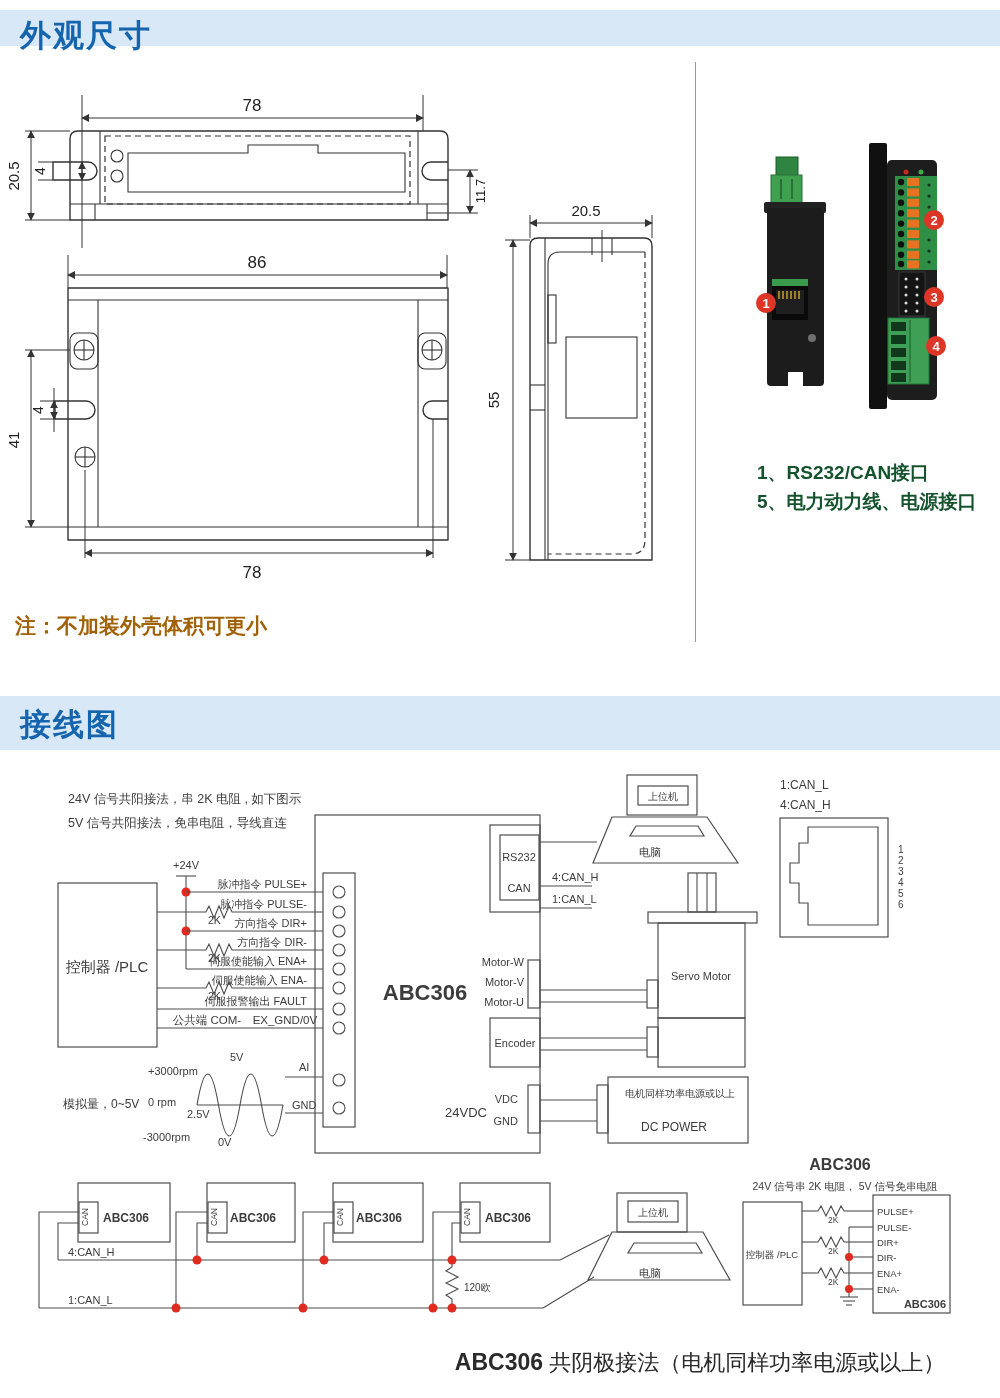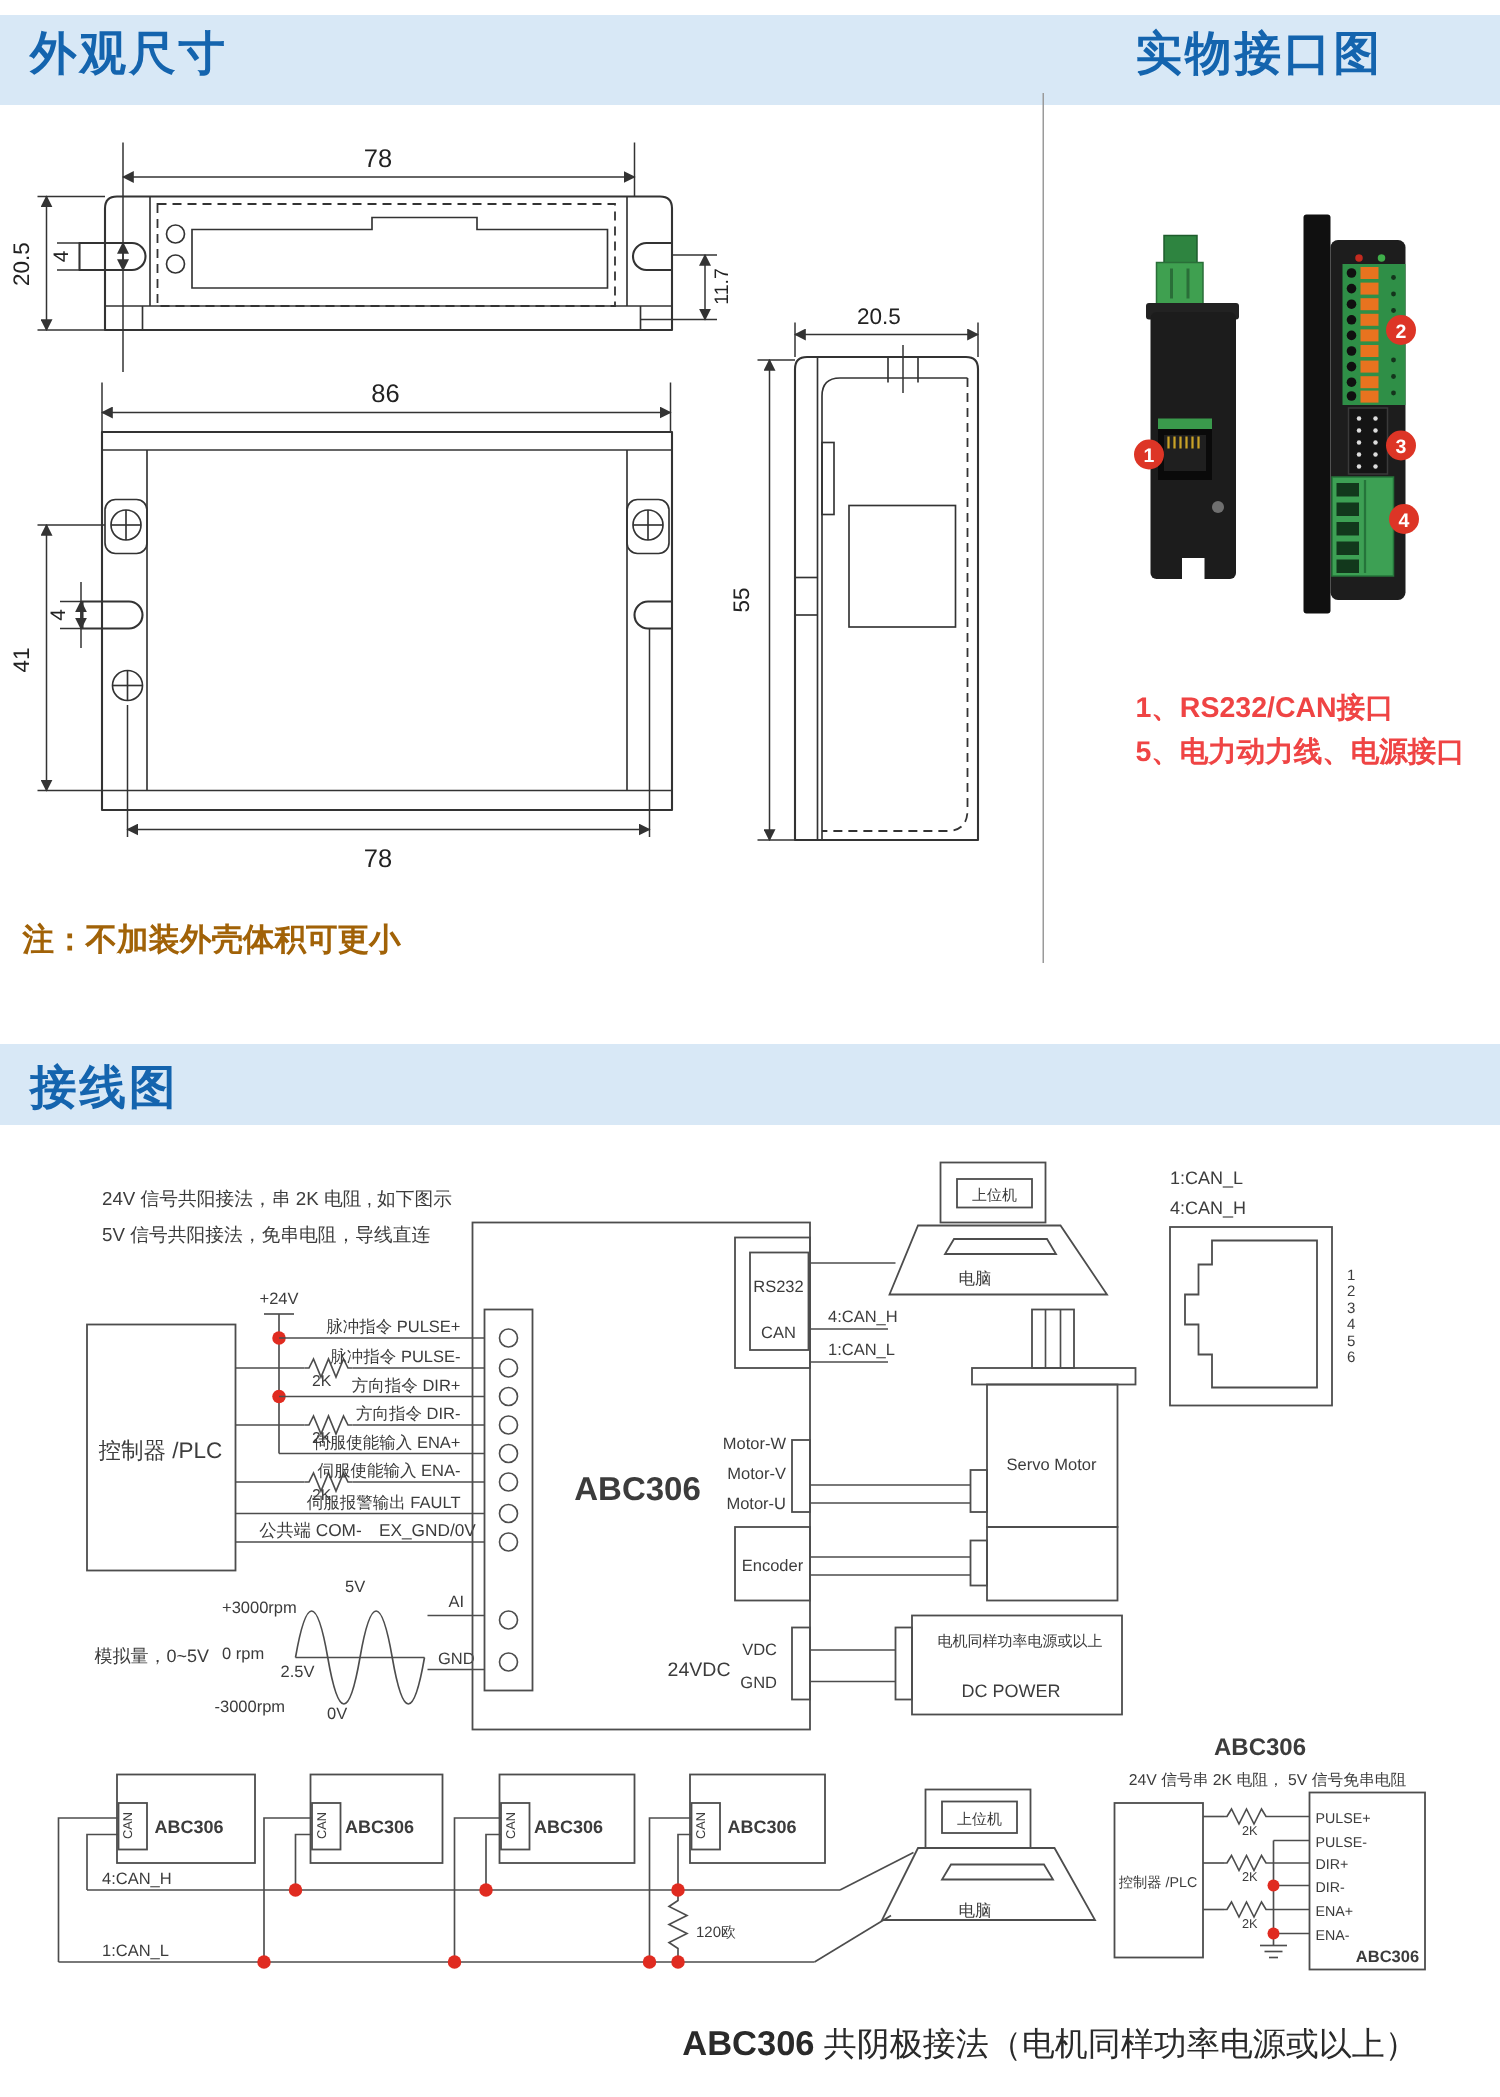--- a/index.html
+++ b/index.html
@@ -1,23 +1,23 @@
 <!DOCTYPE html>
 <html><head>
 <meta charset="utf-8">
 <style>
   html,body{margin:0;padding:0;background:#ffffff;}
   .page{position:relative;width:1000px;height:1398px;background:#fff;overflow:hidden;
         font-family:"Liberation Sans","DejaVu Sans",sans-serif;}
-  .banner{position:absolute;left:0;width:1000px;height:60px;background:#d8e8f6;}
+  .banner{position:absolute;left:0;width:1000px;height:36px;background:#d8e8f6;}
   .banner .btitle{position:absolute;top:5px;font-size:31px;font-weight:bold;color:#1464ae;letter-spacing:2px;}
   .divider{position:absolute;left:695px;top:62px;height:580px;width:0;border-left:1px solid #9a9a9a;}
   .note{position:absolute;left:15px;top:612px;font-size:21px;font-weight:600;color:#a16207;}
   .iface{position:absolute;left:757px;top:458px;}
-  .iface .row{font-size:19px;font-weight:bold;color:#ef4444;line-height:29px;white-space:nowrap;}
+  .iface .row{font-size:19px;font-weight:bold;color:#14532d;line-height:29px;white-space:nowrap;}
   .caption{position:absolute;left:400px;top:1348px;width:600px;text-align:center;color:#2a2a2a;font-size:22px;}
   .caption .cb{font-weight:bold;font-size:23px;}
   svg{position:absolute;overflow:visible;}
   svg text{font-family:"Liberation Sans","DejaVu Sans",sans-serif;fill:#3c3c3c;}
   .ol{stroke:#333;stroke-width:1.4;fill:none;stroke-linejoin:round;}
   .ol2{stroke:#333;stroke-width:1.1;fill:none;}
   .dim{stroke:#333;stroke-width:1;fill:none;}
   .dash{stroke:#333;stroke-width:1.2;fill:none;stroke-dasharray:6 4;}
   .ln{stroke:#4d4d4d;stroke-width:1.1;fill:none;}
   .bx{stroke:#4d4d4d;stroke-width:1.2;fill:none;}
@@ -26,21 +26,20 @@
   .badge{fill:#dd3526;}
   .badge-num{fill:#fff;font-weight:bold;font-size:13px;text-anchor:middle;}
 </style>
 </head>
 <body>
 
 <div class="page">
 
   <div class="banner" style="top:10px;">
     <span class="btitle" style="left:20px;">外观尺寸</span>
-    <span class="btitle" style="left:757px;">实物接口图</span>
   </div>
 
   <div class="divider"></div>
 
   <svg style="left:0;top:80px;" width="695" height="570" viewBox="0 80 695 570">
     <defs>
       <marker id="ar" viewBox="0 0 10 10" refX="9" refY="5" markerWidth="8" markerHeight="8" orient="auto-start-reverse">
         <path d="M0,0L10,5L0,10z" fill="#333"></path>
       </marker>
     </defs>

